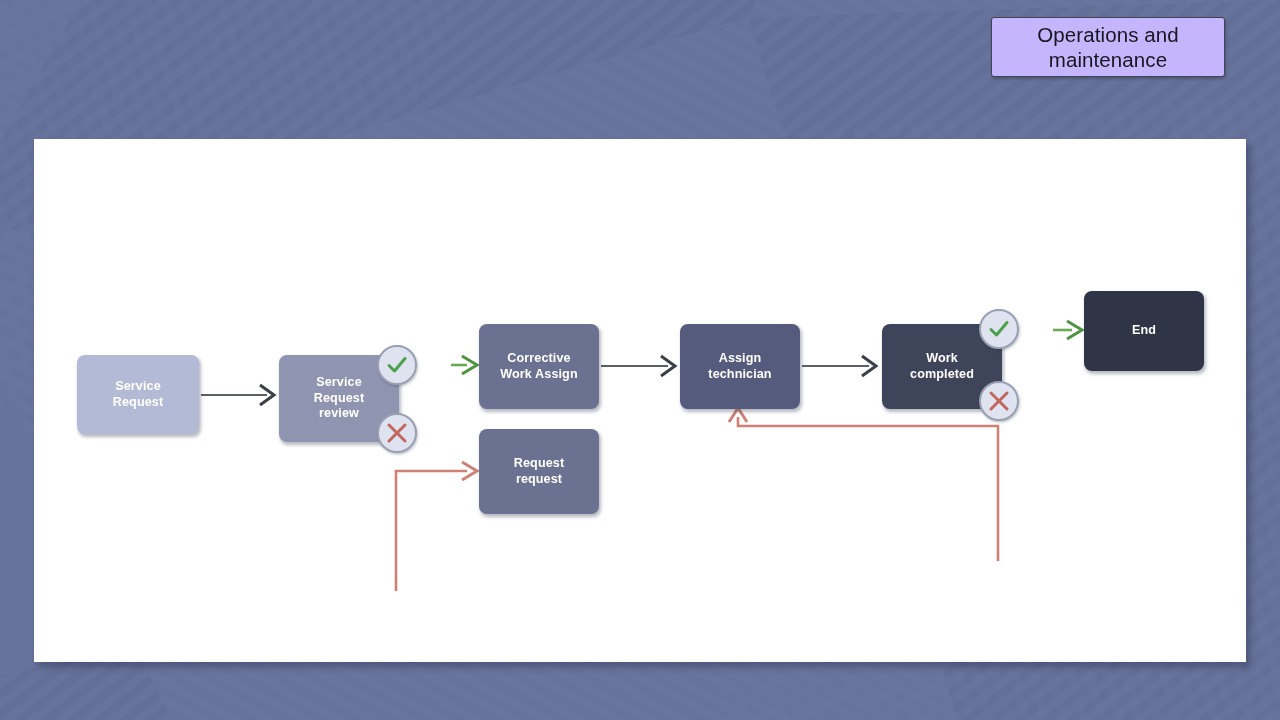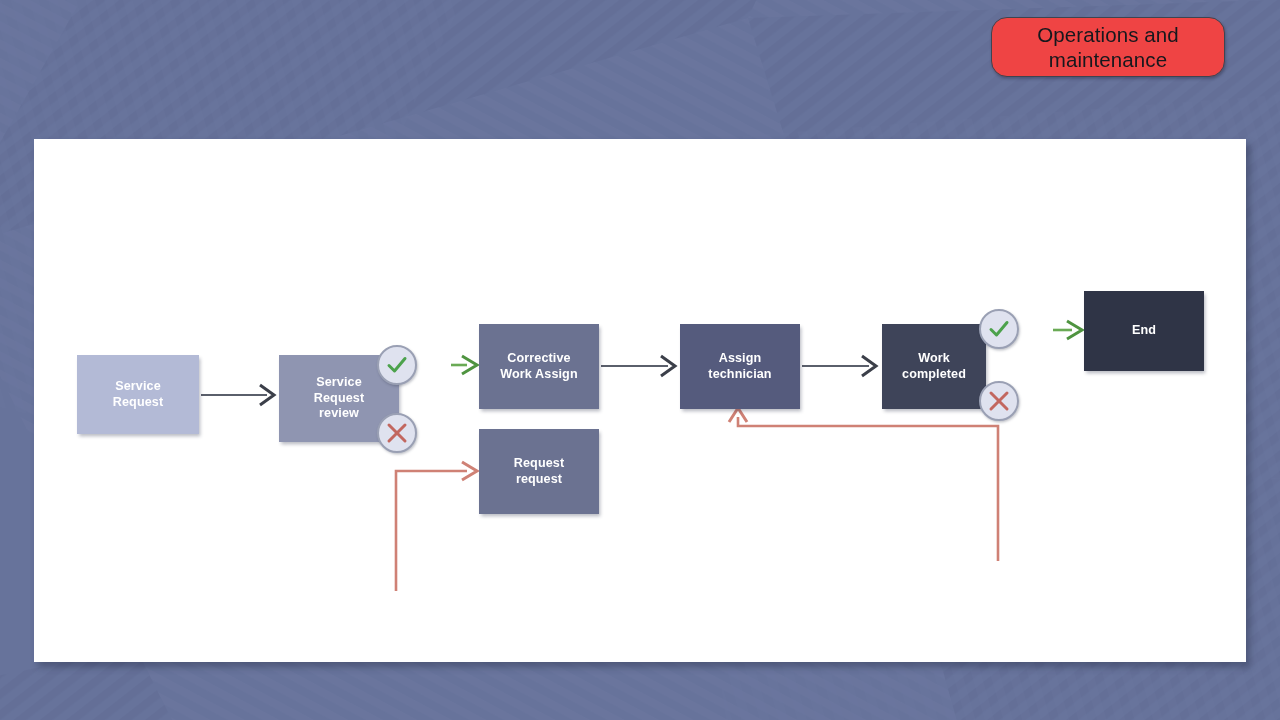--- a/index.html
+++ b/index.html
@@ -30,23 +30,23 @@
     inset: -40%;
   }
 
   
   #title-box {
     position: absolute;
     left: 991px;
     top: 17px;
     width: 234px;
     height: 60px;
-    background: #ef4444;
+    background: #c4b5fd;
     border: 1.4px solid #3f4450;
-    border-radius: 16px;
+    border-radius: 3px;
     display: flex;
     align-items: center;
     justify-content: center;
     box-sizing: border-box;
     box-shadow: 1px 2px 3px rgba(20,24,40,0.30);
   }
   #title-box .title-text {
     font-size: 20.5px;
     line-height: 25px;
     color: #16181d;
@@ -68,21 +68,21 @@
 
   #diagram {
     position: absolute;
     inset: 0;
   }
 
   
   .node {
     position: absolute;
     box-sizing: border-box;
-    border-radius: 0;
+    border-radius: 8px;
     display: flex;
     align-items: center;
     justify-content: center;
     text-align: center;
     color: #ffffff;
     font-size: 12.6px;
     line-height: 15.5px;
     font-weight: bold;
     white-space: pre-line;
     box-shadow: 1.5px 2.5px 3.5px rgba(40,45,70,0.33);
@@ -211,21 +211,21 @@
       <div class="node" style="left:445px;top:290px;width:120px;height:85px;background:#6b7291;">
         <span>Request
 request</span>
       </div>
 
       <div class="node" style="left:646px;top:185px;width:120px;height:85px;background:#555b7d;">
         <span>Assign
 technician</span>
       </div>
 
-      <div class="node" style="left:848px;top:185px;width:104px;height:85px;background:#3e4459;">
+      <div class="node" style="left:848px;top:185px;width:120px;height:85px;background:#3e4459;">
         <span>Work
 completed</span>
       </div>
 
       <div class="node" style="left:1050px;top:152px;width:120px;height:80px;background:#2f3446;">
         <span>End</span>
       </div>
 
       <div class="marker" style="left:343px;top:206px;">
         <svg width="26" height="26" viewBox="0 0 26 26">

